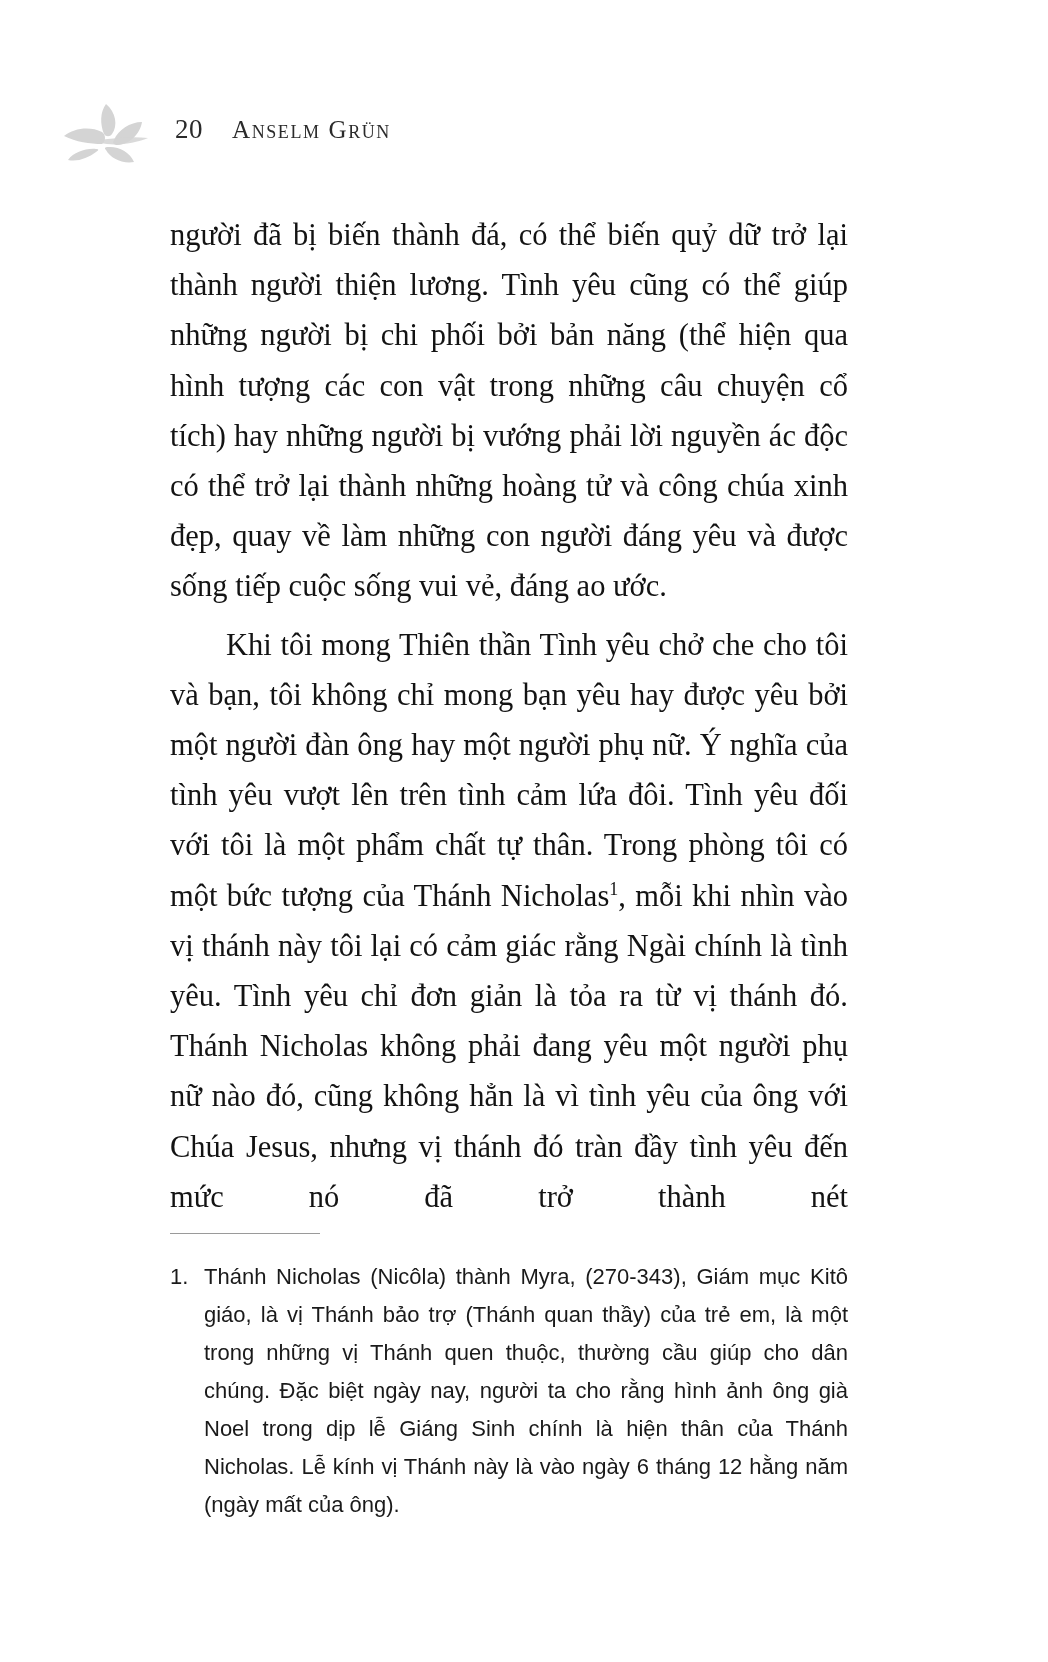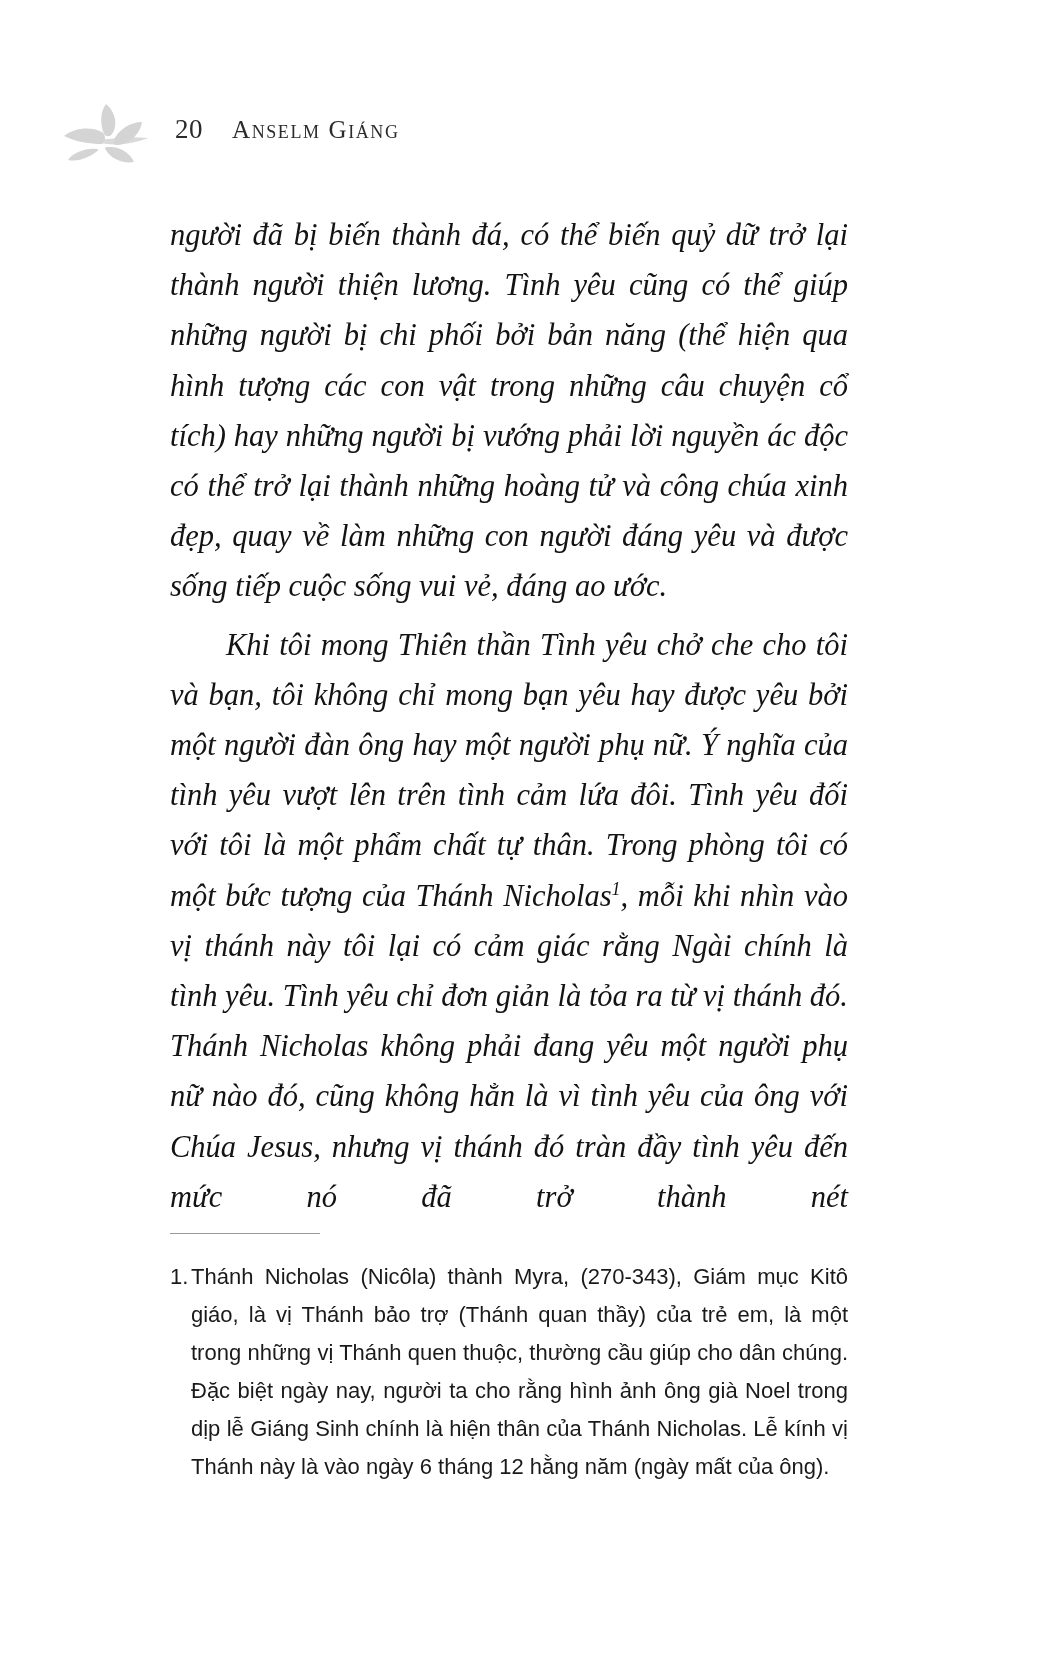--- a/index.html
+++ b/index.html
@@ -58,21 +58,20 @@
     color: #2b2b2b;
     font-variant: small-caps;
   }
 
   
   .body-text {
     position: absolute;
     left: 170px;
     top: 210px;
     width: 678px;
-    font-style: italic;
   }
   .para {
     font-family: "Liberation Serif", serif;
     font-size: 30.5px;
     line-height: 50.2px;
     text-align: justify;
     text-justify: inter-word;
     margin: 0;
     color: #131313;
     hyphens: none;
@@ -113,21 +112,21 @@
     text-align: justify;
   }
   .footnote-num {
     position: absolute;
     left: 0;
     top: 0;
     width: 34px;
   }
   .footnote-body {
     display: block;
-    margin-left: 21px;
+    margin-left: 34px;
   }
 </style>
 </head>
 <body>
 
 <div class="page">
 
   <div class="header">
     <span class="leaf-ornament">
       <svg width="120" height="72" viewBox="0 0 120 72" xmlns="http://www.w3.org/2000/svg">
@@ -135,21 +134,21 @@
           <path d="M58 40 C46 40 32 38 20 32 C30 24 46 22 58 28 C62 31 62 37 58 40 Z"></path>
           <path d="M60 30 C56 20 56 8 62 0 C72 8 74 22 68 30 C66 33 62 33 60 30 Z"></path>
           <path d="M70 36 C74 26 86 18 98 18 C96 30 86 40 74 41 C70 41 68 39 70 36 Z"></path>
           <path d="M62 46 C66 54 78 60 90 58 C86 48 74 42 64 43 C61 43 60 44 62 46 Z"></path>
           <path d="M52 48 C44 54 34 58 24 56 C30 48 42 44 52 45 C55 45 55 46 52 48 Z"></path>
           <path d="M56 36 C70 34 88 32 104 34 C90 40 70 42 56 39 Z" opacity="0.85"></path>
         </g>
       </svg>
     </span>
     <span class="header-folio">20</span>
-    <span class="header-author">Anselm Giáng</span>
+    <span class="header-author">Anselm Grün</span>
   </div>
 
   <div class="body-text">
     <p class="para">người đã bị biến thành đá, có thể biến quỷ dữ trở lại thành người thiện lương. Tình yêu cũng có thể giúp những người bị chi phối bởi bản năng (thể hiện qua hình tượng các con vật trong những câu chuyện cổ tích) hay những người bị vướng phải lời nguyền ác độc có thể trở lại thành những hoàng tử và công chúa xinh đẹp, quay về làm những con người đáng yêu và được sống tiếp cuộc sống vui vẻ, đáng ao ước.</p>
     <p class="para"><span>Khi tôi mong Thiên thần Tình yêu chở che cho tôi và bạn, tôi không chỉ mong bạn yêu hay được yêu bởi một người đàn ông hay một người phụ nữ. Ý nghĩa của tình yêu vượt lên trên tình cảm lứa đôi. Tình yêu đối với tôi là một phẩm chất tự thân. Trong phòng tôi có một bức tượng của Thánh Nicholas</span><sup class="footnote-marker">1</sup><span>, mỗi khi nhìn vào vị thánh này tôi lại có cảm giác rằng Ngài chính là tình yêu. Tình yêu chỉ đơn giản là tỏa ra từ vị thánh đó. Thánh Nicholas không phải đang yêu một người phụ nữ nào đó, cũng không hẳn là vì tình yêu của ông với Chúa Jesus, nhưng vị thánh đó tràn đầy tình yêu đến mức nó đã trở thành nét</span></p>
   </div>
 
   <div class="footnote-rule"></div>
 
   <div class="footnote">

